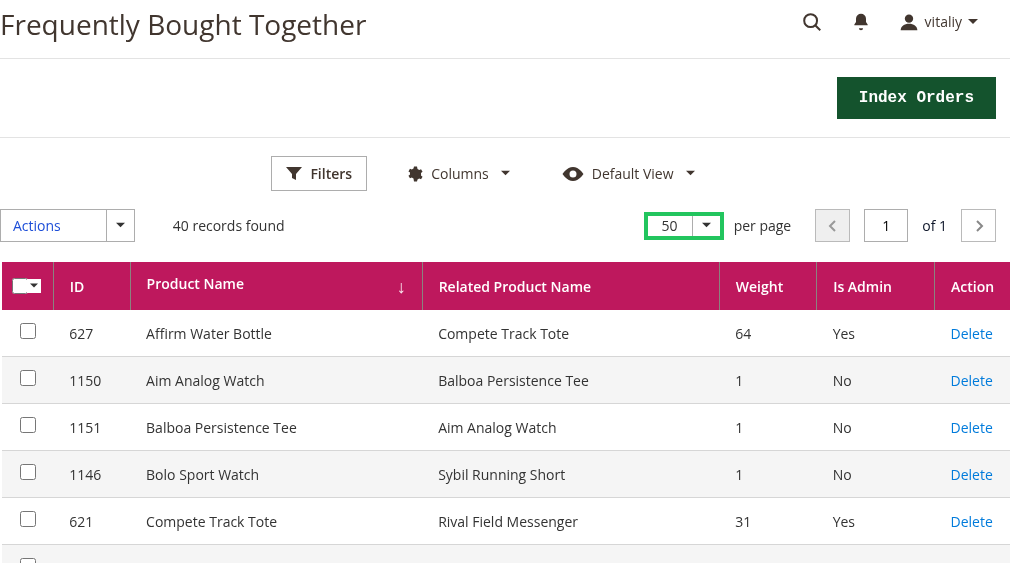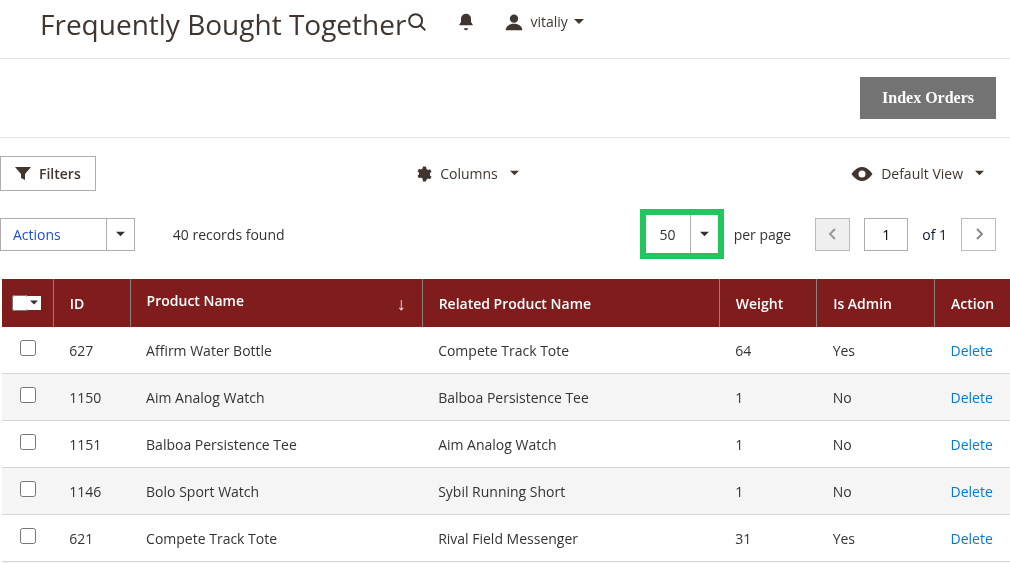--- a/index.html
+++ b/index.html
@@ -1,50 +1,50 @@
 <!DOCTYPE html>
 <html><head>
 <meta charset="utf-8">
 <style>
 * { margin:0; padding:0; box-sizing:border-box; }
 body { font-family: 'Open Sans', Arial, sans-serif; color:#333; background:#fff; font-size:14px; }
-.header { display:flex; align-items:center; padding:0 32px 15px 0;margin-left:40px; }
+.header { display:flex; align-items:center; justify-content:space-between; padding:0 32px 15px 0; }
 .title { font-size:28px; font-weight:400; color:#41362f; padding:5px 0 0 0; }
 .header-right { display:flex; align-items:center; gap:28px; }
 .hicon { cursor:pointer; display:flex; align-items:center; }
 .user { display:flex; align-items:center; gap:6px; cursor:pointer; }
 .user-name { font-size:14px; color:#41362f; }
 
 .topbar { border-top:1px solid #e3e3e3; border-bottom:1px solid #e3e3e3; padding:18px 14px; display:flex; justify-content:flex-end; background:#fff; }
-.btn-primary { background:#737373; color:#fff; border:none; padding:12px 22px; font-size:16px; font-weight:600; cursor:pointer; font-family:Liberation Serif, serif; }
-
-.controls { display:flex; justify-content:space-between; gap:8px; padding:18px 12px 10px 0; align-items:center; }
+.btn-primary { background:#14532d; color:#fff; border:none; padding:12px 22px; font-size:16px; font-weight:600; cursor:pointer; font-family:Liberation Mono, monospace; }
+
+.controls { display:flex; justify-content:center; gap:24px; padding:18px 30px 10px 0; align-items:center; }
 .ctrl { display:flex; align-items:center; gap:8px; padding:7px 14px; cursor:pointer; font-size:14px; color:#41362f; }
 .ctrl-filters { background:#fff; border:1px solid #adadad; font-weight:600; }
 .ctrl .caret { margin-left:4px; }
 
 .row2 { display:flex; align-items:center; padding:8px 14px 20px 0; gap:24px; }
 .actions-dd { display:flex; align-items:center; border:1px solid #adadad; height:33px; }
 .actions-dd .lbl { padding:0 45px 0 12px; color:#1d4ed8; }
 .actions-dd .car { border-left:1px solid #adadad; width:28px; height:100%; display:flex; align-items:center; justify-content:center; cursor:pointer; }
 .records { color:#333; margin-left:14px; }
 .spacer { flex:1; }
 .perpage { display:flex; align-items:center; gap:10px; }
-.pp-sel { display:flex; align-items:center; border:6px solid #22c55e; height:50px;text-align:center; }
+.pp-sel { display:flex; align-items:center; border:4px solid #22c55e; height:28px;text-align:center; }
 .pp-sel .v { padding:0 14px; }
 .pp-sel .car { border-left:1px solid #adadad; width:28px; height:100%; display:flex; align-items:center; justify-content:center; cursor:pointer; }
 .pp-txt { color:#333; }
 .pager { display:flex; align-items:center; gap:14px; }
 .pbtn { width:35px; height:33px; border:1px solid #bababa; background:#efefef; display:flex; align-items:center; justify-content:center; cursor:pointer; }
 .pbtn.r { background:#fff; }
 .pinput { width:44px; height:33px; border:1px solid #adadad; text-align:center; font-size:14px; font-family:inherit; }
 .ptxt { color:#0f172a; }
 
 table { width:100%; border-collapse:collapse; margin:0 2px; }
-thead th { background:#7f1d1d; color:#fff; text-align:left; padding:12px 16px; font-weight:600; font-size:14px; border-right:1px solid #8a837f; }
+thead th { background:#be185d; color:#fff; text-align:left; padding:12px 16px; font-weight:600; font-size:14px; border-right:1px solid #8a837f; }
 thead th:last-child { border-right:none; }
 .th-chk { width:50px; padding:8px 10px; }
 .chk-hd { display:flex; align-items:center; }
 .chk-hd input { width:16px; height:16px; }
 .chk-hd .dd { width:14px; height:14px; background:#fff; margin-left:-1px; display:flex; align-items:center; justify-content:center; cursor:pointer; }
 .sort-ind { float:right; color:#fff; font-size:18px; opacity:.9; }
 
 tbody tr:nth-child(even) { background:#f5f5f5; }
 tbody td { padding:13px 16px; border-bottom:1px solid #d6d6d6; color:#333; font-size:14px; }
 td.chk { width:50px; text-align:center; }

